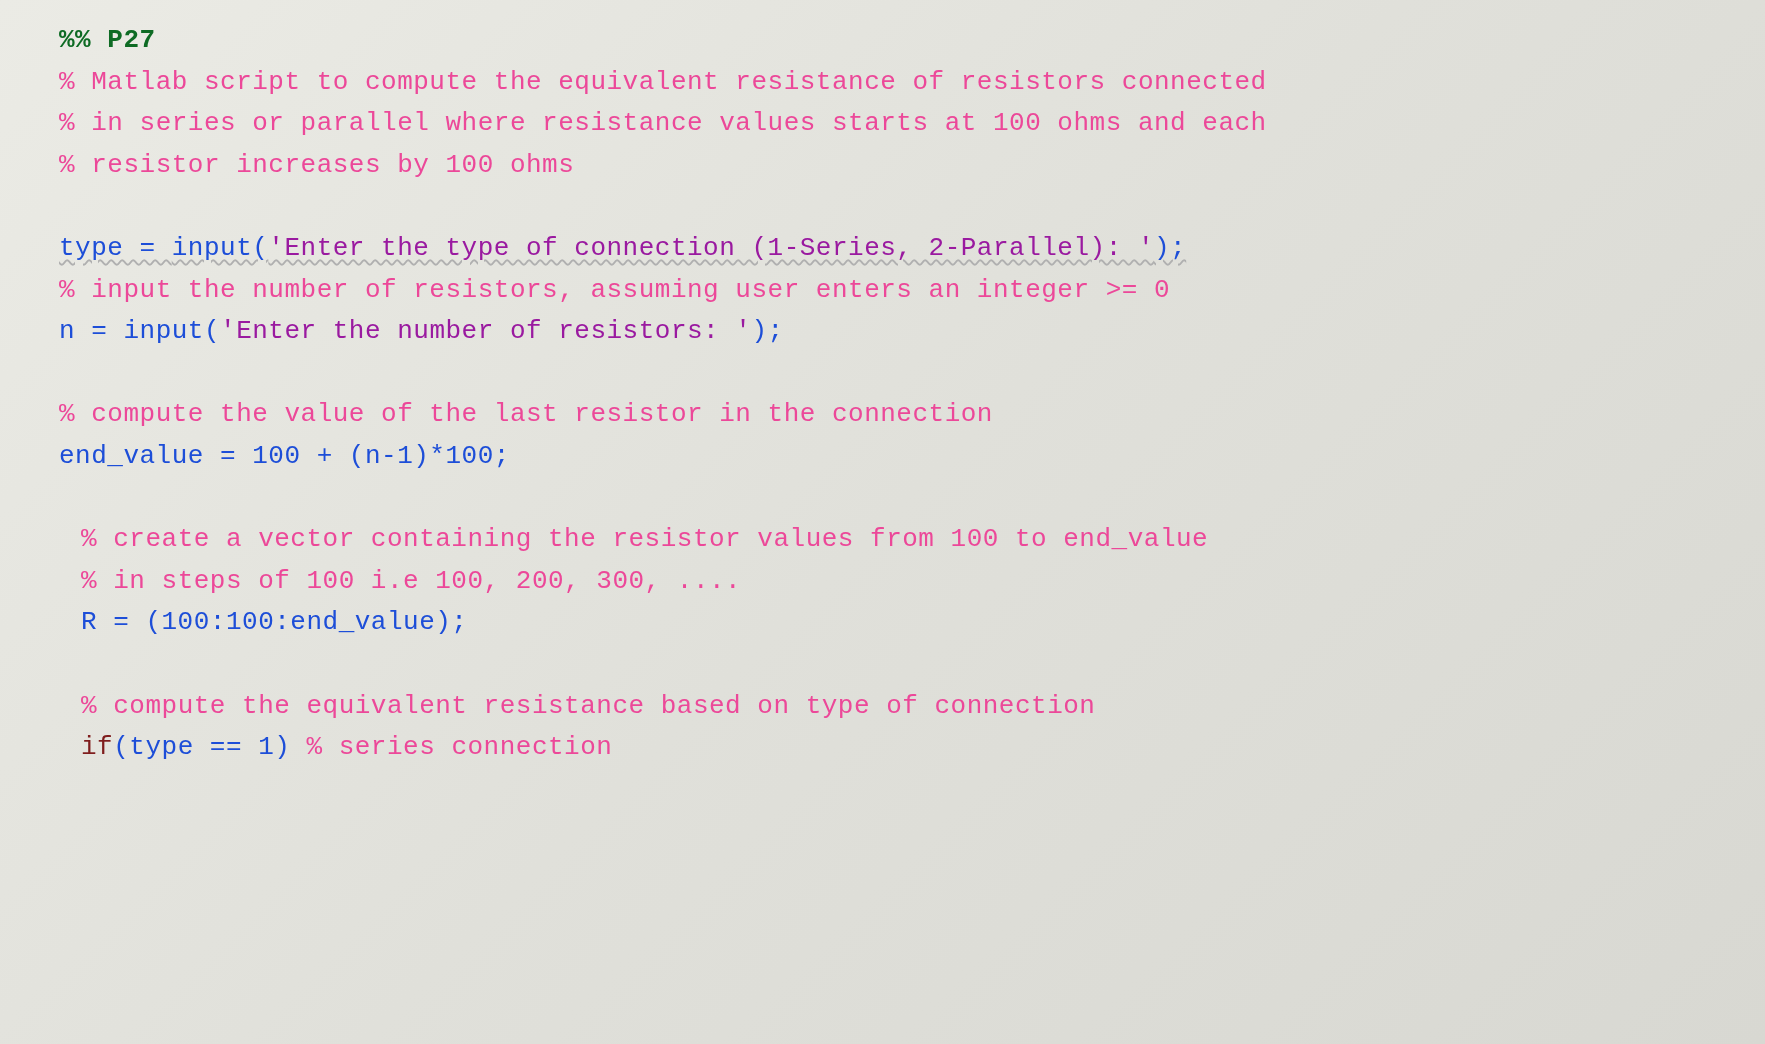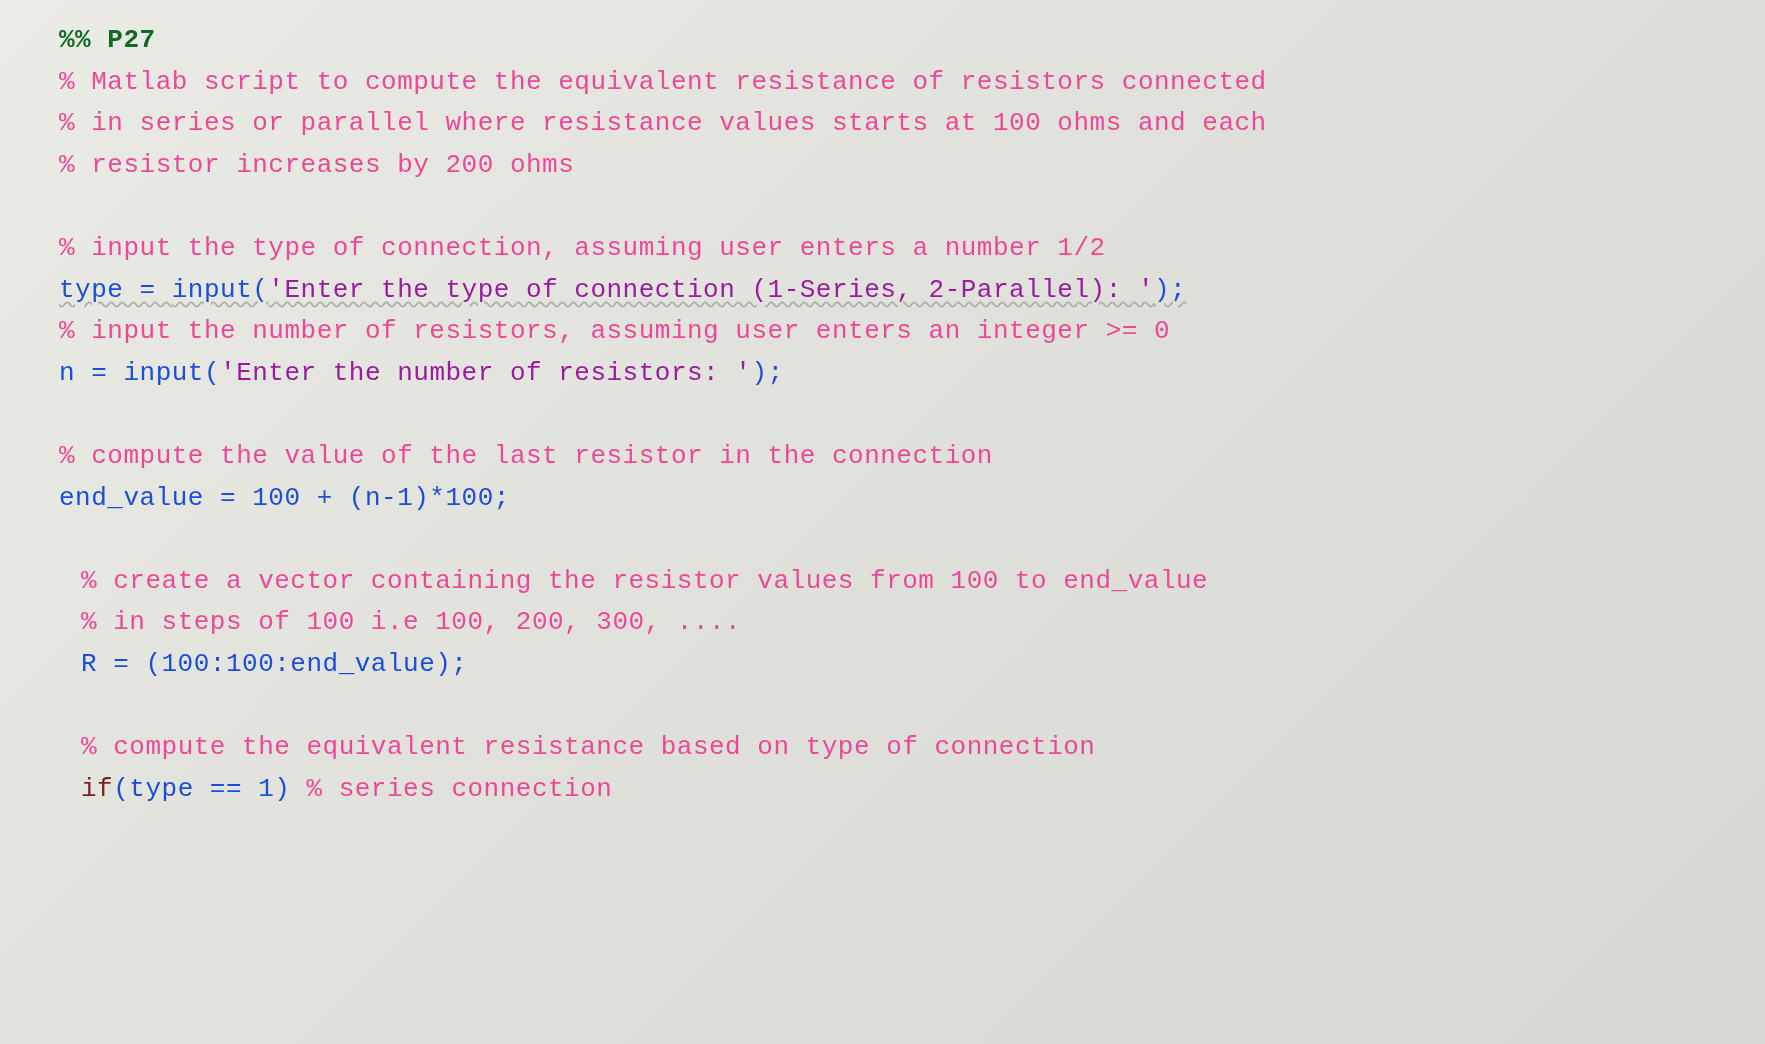--- a/index.html
+++ b/index.html
@@ -60,25 +60,24 @@
 <body>
 
 <div class="editor-content">
 
   <div class="code-line"><span class="section-header">%% P27</span></div>
 
   <div class="code-line"><span class="comment"><span>% </span><span>Matlab script to compute the equivalent resistance of resistors connected</span></span></div>
 
   <div class="code-line"><span class="comment"><span>% </span><span>in series or parallel where resistance values starts at 100 ohms and each</span></span></div>
 
-  <div class="code-line"><span class="comment"><span>% </span><span>resistor increases by 200 ohms</span></span></div>
+  <div class="code-line"><span class="comment"><span>% </span><span>resistor increases by 100 ohms</span></span></div>
 
   <div class="blank-line"></div>
 
-  <div class="code-line"><span class="comment"><span>% </span><span>input the type of connection, assuming user enters a number 1/2</span></span></div>
 
   <div class="code-line underlined"><span class="identifier">type = </span><span class="identifier">input(</span><span class="string">'Enter the type of connection (1-Series, 2-Parallel): '</span><span class="identifier">);</span></div>
 
   <div class="code-line"><span class="comment"><span>% </span><span>input the number of resistors, assuming user enters an integer &gt;= 0</span></span></div>
 
   <div class="code-line"><span class="identifier">n = </span><span class="identifier">input(</span><span class="string">'Enter the number of resistors: '</span><span class="identifier">);</span></div>
 
   <div class="blank-line"></div>
 
   <div class="code-line"><span class="comment"><span>% </span><span>compute the value of the last resistor in the connection</span></span></div>

